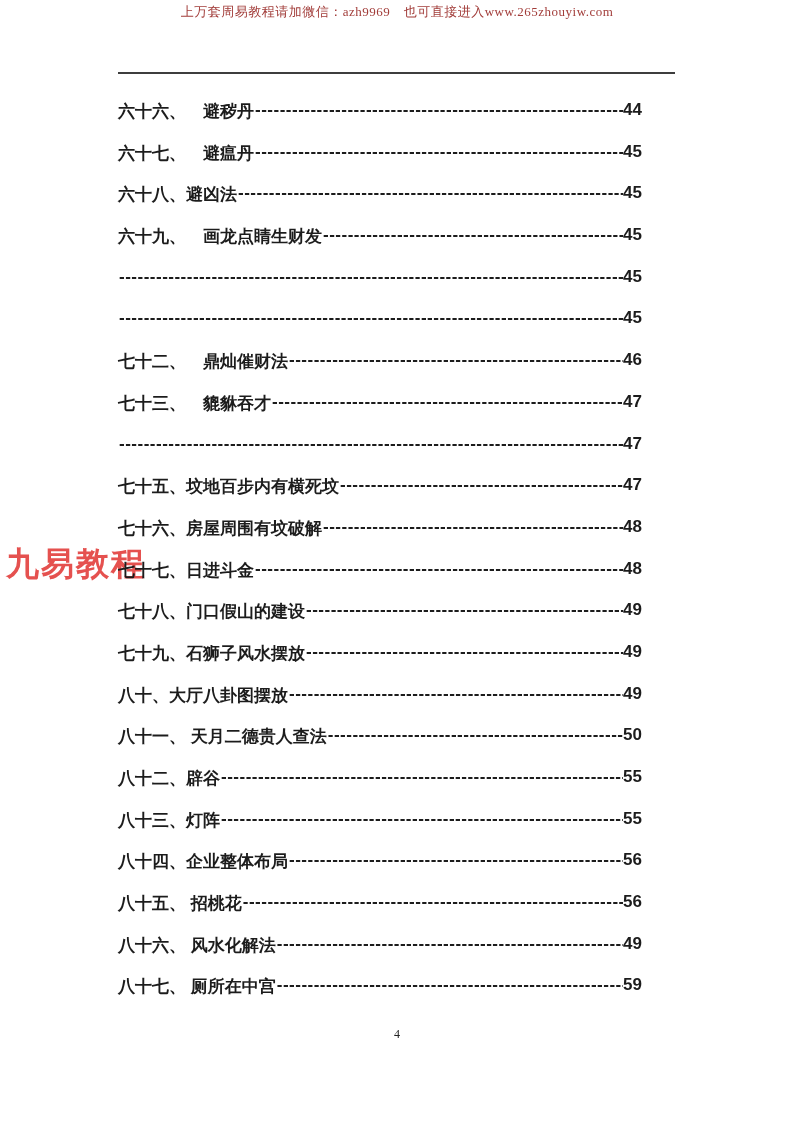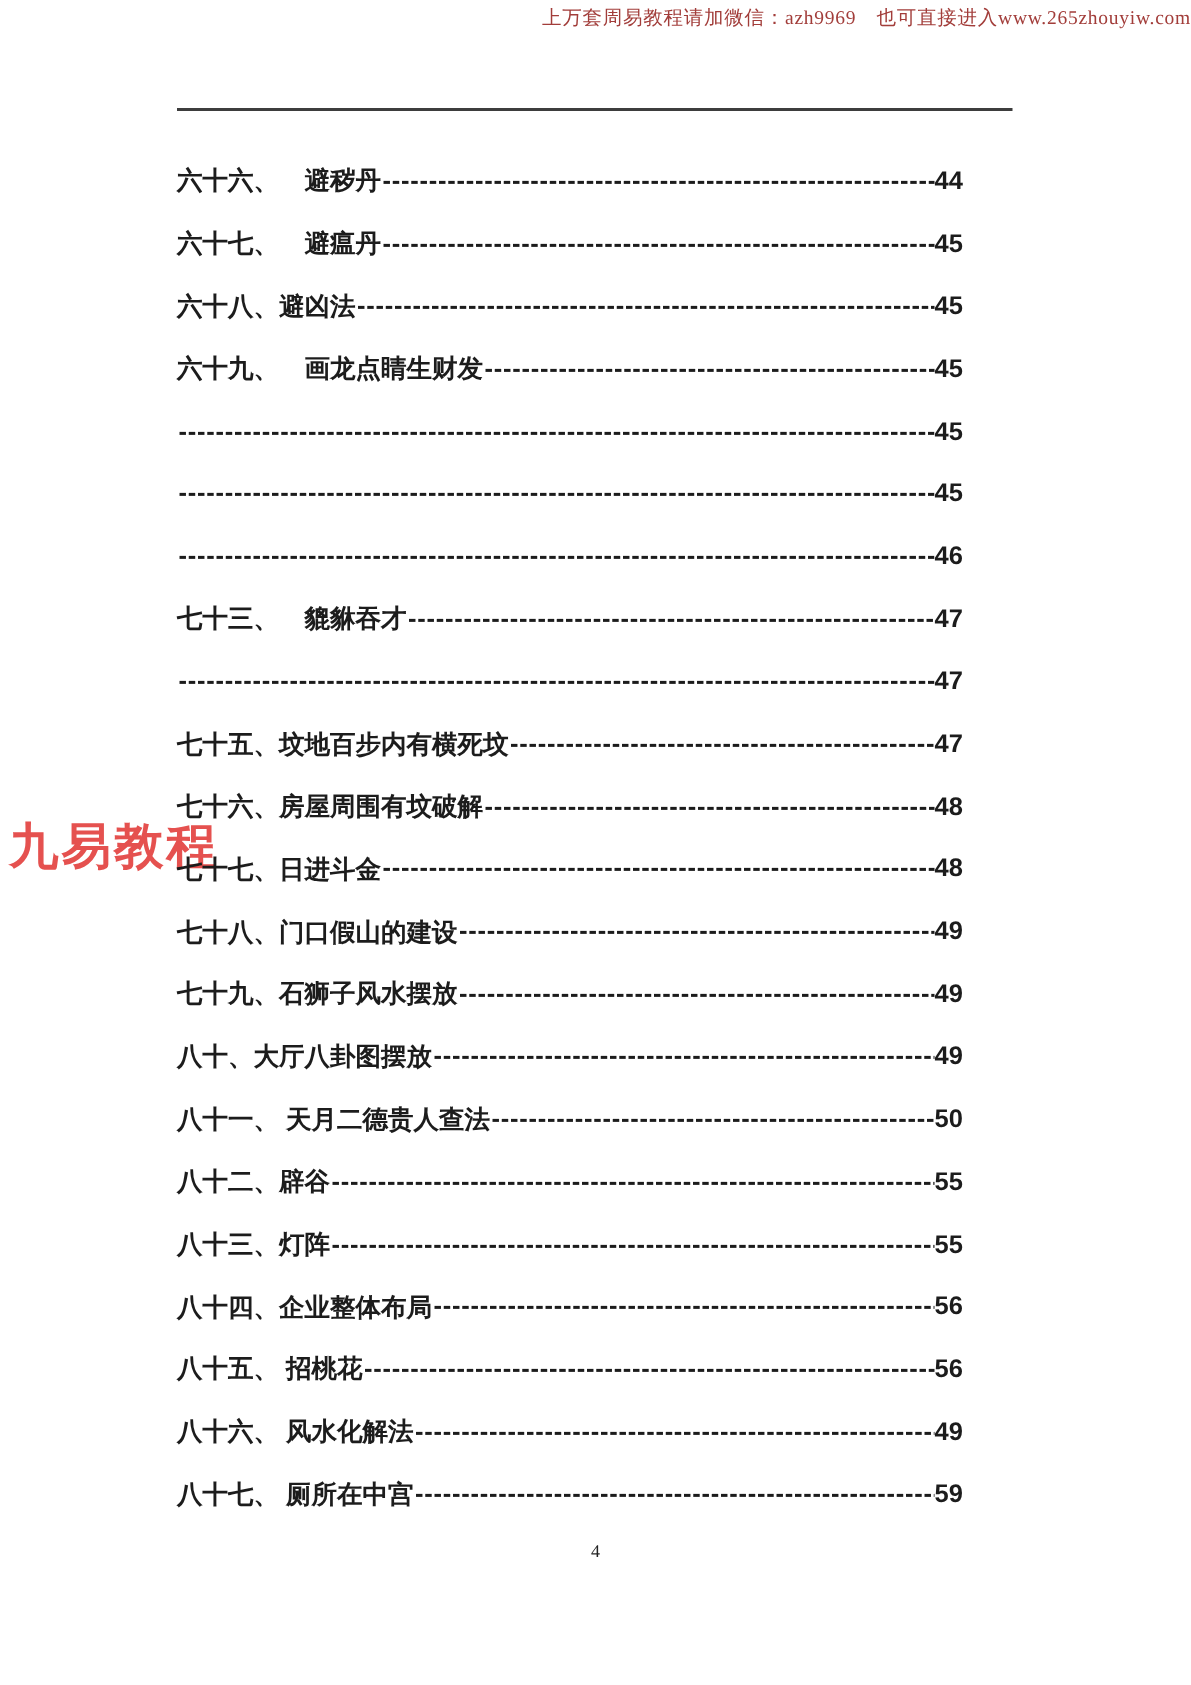--- a/index.html
+++ b/index.html
@@ -9,21 +9,21 @@
     position: relative;
     background: #ffffff;
     overflow: hidden;
     font-family: "Liberation Sans", sans-serif;
   }
   .page-header {
     position: absolute;
     top: 3px;
     left: 0;
     width: 794px;
-    text-align: right;
+    text-align: center;
     font-family: "Liberation Serif", serif;
     font-size: 13px;
     color: #a23d3a;
     letter-spacing: 0.5px;
     white-space: pre;
   }
   .header-rule {
     position: absolute;
     left: 118px;
     top: 72px;
@@ -46,21 +46,21 @@
   .toc {
     position: absolute;
     left: 118px;
     top: 100px;
     width: 524px;
     z-index: 2;
   }
   .toc-row {
     height: 41.7px;
     display: flex;
-    align-items: center;
+    align-items: flex-start;
     font-weight: bold;
     font-size: 17px;
     color: #1c1c1c;
   }
   .toc-title {
     flex: 0 0 auto;
     white-space: pre;
   }
   .toc-leader {
     flex: 1 1 auto;
@@ -115,20 +115,21 @@
     </div>
     <div class="toc-row">
       <span class="toc-leader">----------------------------------------------------------------------------------------------------------------------------------------------------------------</span>
       <span class="toc-page">45</span>
     </div>
     <div class="toc-row">
       <span class="toc-leader">----------------------------------------------------------------------------------------------------------------------------------------------------------------</span>
       <span class="toc-page">45</span>
     </div>
     <div class="toc-row">
+      <span class="toc-title">七十二、　鼎灿催财法</span>
       <span class="toc-leader">----------------------------------------------------------------------------------------------------------------------------------------------------------------</span>
       <span class="toc-page">46</span>
     </div>
     <div class="toc-row">
       <span class="toc-title">七十三、　貔貅吞才</span>
       <span class="toc-leader">----------------------------------------------------------------------------------------------------------------------------------------------------------------</span>
       <span class="toc-page">47</span>
     </div>
     <div class="toc-row">
       <span class="toc-leader">----------------------------------------------------------------------------------------------------------------------------------------------------------------</span>

